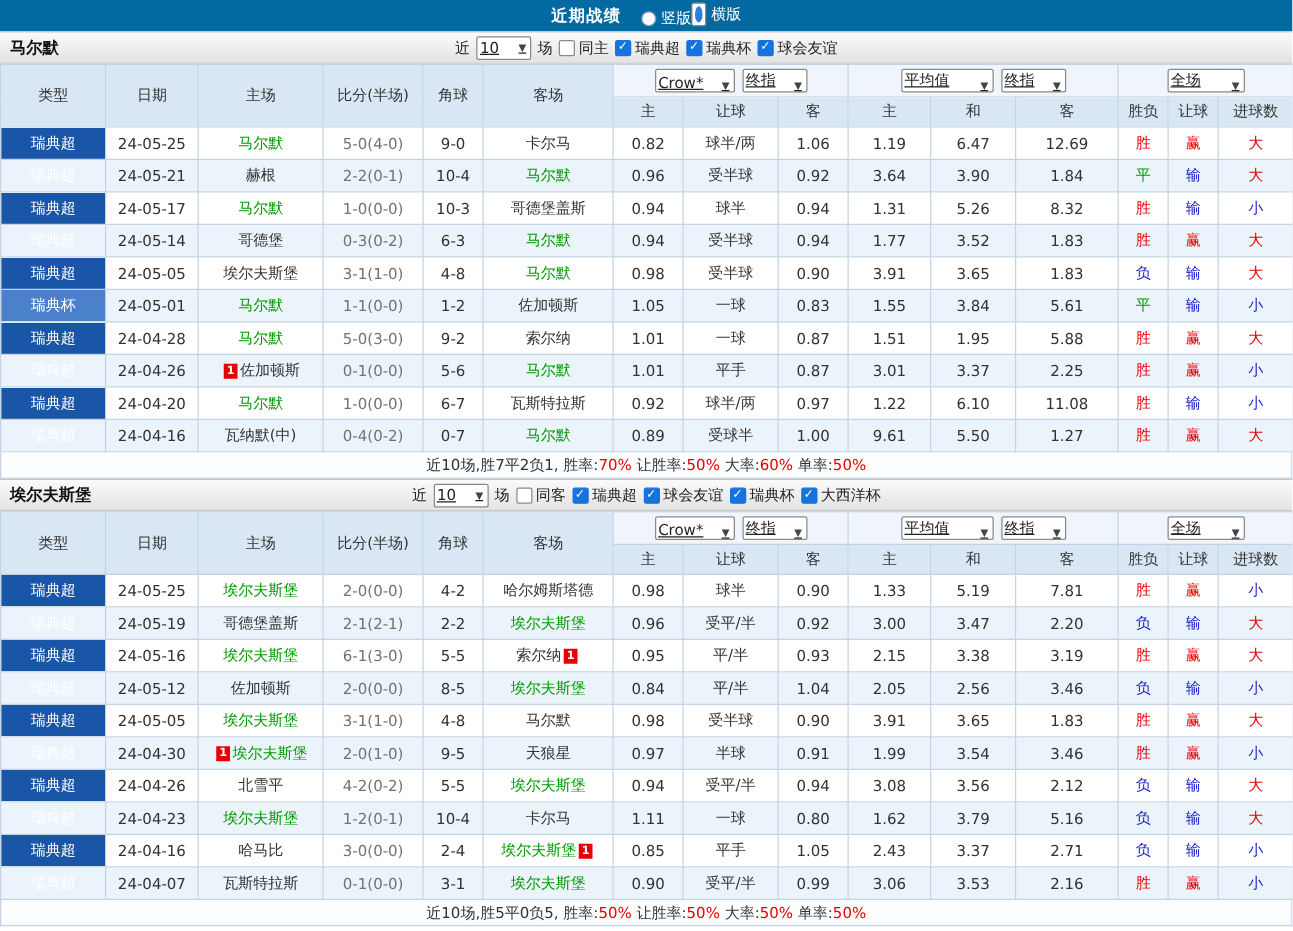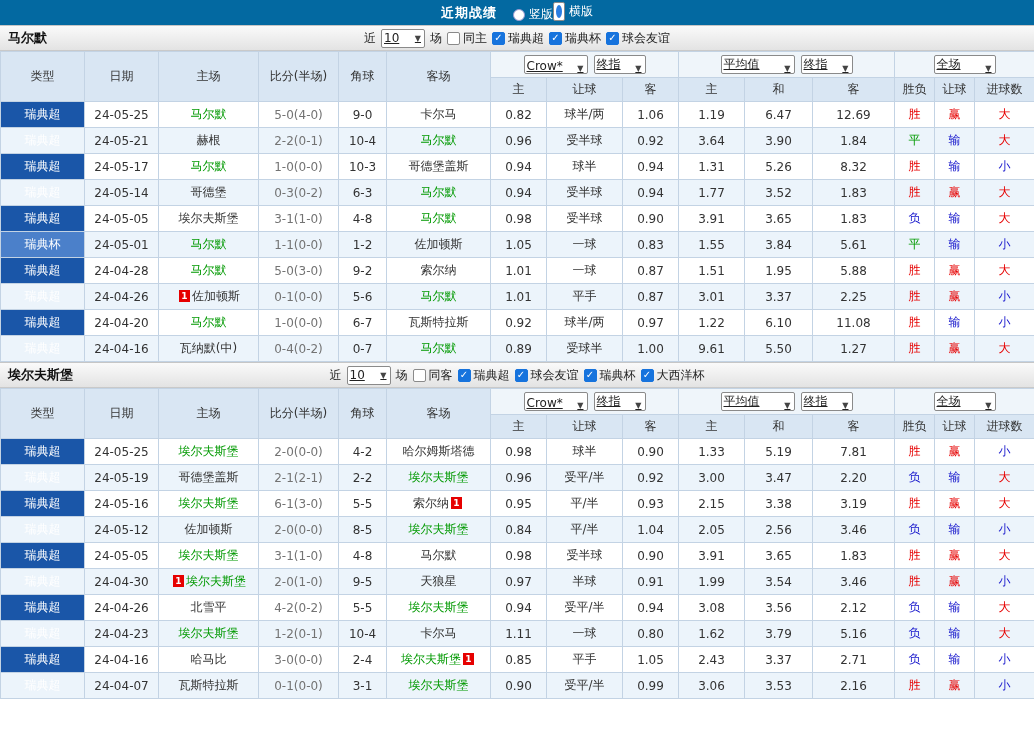--- a/index.html
+++ b/index.html
@@ -341,20 +341,21 @@
             <td>1.00</td>
             <td>9.61</td>
             <td>5.50</td>
             <td>1.27</td>
             <td class="c-red">胜</td>
             <td class="c-red">赢</td>
             <td class="c-red">大</td>
           </tr>
         </tbody>
       </table>
+      <div class="summary"><span>近10场,胜7平2负1, 胜率:</span><span class="c-red">70%</span><span> 让胜率:</span><span class="c-red">50%</span><span> 大率:</span><span class="c-red">60%</span><span> 单率:</span><span class="c-red">50%</span></div>
       <div class="section-bar">
         <span class="team-name">埃尔夫斯堡</span>
         <div class="filters">
           <span class="f-label">近</span>
           <span class="sel" style="min-width: 44px;">
             <span class="sel-text">10</span>
             <span class="sel-arrow">▼</span>
           </span>
           <span class="f-label">场</span>
           <label class="cb-wrap">
@@ -602,14 +603,15 @@
             <td>0.99</td>
             <td>3.06</td>
             <td>3.53</td>
             <td>2.16</td>
             <td class="c-red">胜</td>
             <td class="c-red">赢</td>
             <td class="c-blue">小</td>
           </tr>
         </tbody>
       </table>
+      <div class="summary"><span>近10场,胜5平0负5, 胜率:</span><span class="c-red">50%</span><span> 让胜率:</span><span class="c-red">50%</span><span> 大率:</span><span class="c-red">50%</span><span> 单率:</span><span class="c-red">50%</span></div>
     </main>
 </div>
 
 </body></html>

